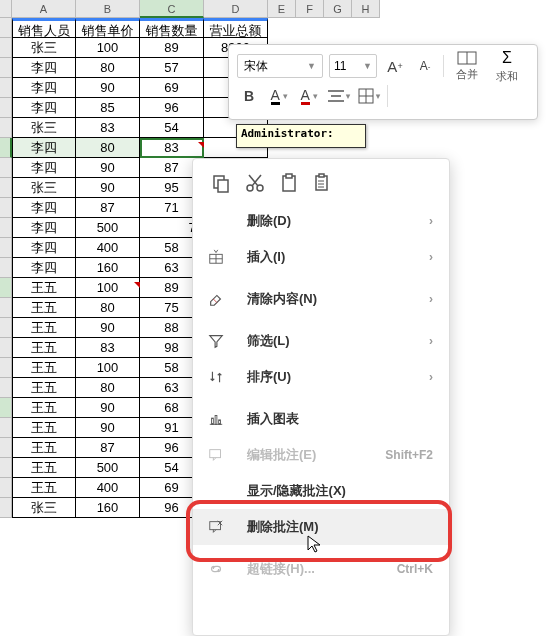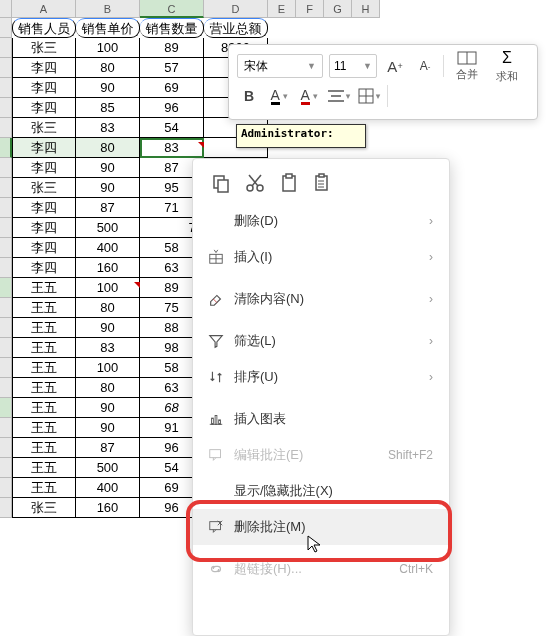--- a/index.html
+++ b/index.html
@@ -18,42 +18,42 @@
   .row { display: flex; height: 20px; }
   .row-header { width: 12px; background: #e8e8e8; border-right: 1px solid #bbb; border-bottom: 1px solid #bbb; font-size: 10px; text-align: center; line-height: 20px; color: #555; }
   .row-header.selected { background: #d0e7d0; border-right: 2px solid #2e7d32; }
   .row-header.hl { background: #d0e7d0; }
   .cell { border-right: 1px solid #000; border-bottom: 1px solid #000; text-align: center; line-height: 19px; font-size: 13px; overflow: hidden; background:#fff; }
   .cell.hcell { background: #fff; font-weight: normal; }
   .cell.hcell:first-of-type { }
   .cell.lborder { border-left: 1px solid #000; }
   .cell.sel { outline: 2px solid #2e7d32; outline-offset: -2px; background:#fff; }
   .cell.selrange { background: #e6f2e6; }
-  .row:first-child .cell { border-top: 1px solid #3b82f6; border-radius: 9px; }
+  .row:first-child .cell { border-top: 3px solid #3b82f6; }
   
   .mini-toolbar { position: absolute; top: 44px; left: 228px; width: 310px; height: 76px; background: #fff; border: 1px solid #ccc; border-radius: 4px; box-shadow: 0 2px 8px rgba(0,0,0,0.15); padding: 6px 8px; }
   .mt-row { display: flex; align-items: center; gap: 6px; height: 30px; }
   .mt-font { border: 1px solid #ccc; height: 24px; padding: 0 6px; font-size: 12px; display:flex; align-items:center; gap:4px; border-radius:2px; width:86px; justify-content:space-between; }
   .mt-size { border: 1px solid #ccc; height: 24px; width: 48px; padding: 0 4px; font-size: 12px; display:flex; align-items:center; justify-content:space-between; border-radius:2px;}
   .mt-btn { width: 24px; height: 24px; display:flex; align-items:center; justify-content:center; font-size:14px; color:#444; border-radius:2px; }
   .mt-sep { width:1px; height:22px; background:#ddd; }
   .mt-stack { display:flex; flex-direction:column; align-items:center; gap:2px; width:34px; }
   .mt-stack .lbl { font-size:11px; color:#555; }
   .mt-dd { display:flex; align-items:center; }
   .chev { font-size:9px; color:#888; }
   .bold { font-weight:bold; }
   .color-a { border-bottom: 3px solid #000; line-height:14px; }
   .color-a2 { border-bottom: 3px solid #c00; line-height:14px; }
   
   .comment-box { position:absolute; top:124px; left:236px; width:130px; height:24px; background:#ffffe1; border:1px solid #333; font-size:11px; padding:2px 4px; font-family: monospace; box-shadow:1px 1px 3px rgba(0,0,0,0.3); font-weight:bold;}
   
   .context-menu { position:absolute; top:158px; left:192px; width:258px; background:#fff; border:1px solid #ddd; border-radius:4px; box-shadow:0 4px 16px rgba(0,0,0,0.2); padding:6px 0; }
   .cm-icons { display:flex; gap:14px; padding:8px 18px 10px; }
   .cm-icons svg, .cm-icons .ico { width:20px; height:20px; }
-  .cm-item { display:flex; align-items:center; height:36px; padding:0 16px 0 14px; font-size:13px; color:#333; gap:9px; }
+  .cm-item { display:flex; align-items:center; height:36px; padding:0 16px 0 14px; font-size:13px; color:#333; gap:22px;font-weight:bold; }
   .cm-item.disabled { color:#bbb; }
   .cm-item .icon { width:18px; height:18px; display:flex; align-items:center; justify-content:center; flex-shrink:0; }
   .cm-item .label { flex:1; }
   .cm-item .shortcut { color:#aaa; font-size:12px; }
   .cm-item .arrow { color:#999; font-size:12px; }
   .cm-sep-space { height:6px; }
   
   .highlight-box { position:absolute; border:4px solid #e53935; border-radius:14px; pointer-events:none; }
   .hb1 { top:500px; left:186px; width:266px; height:62px; }
   
@@ -206,21 +206,21 @@
         <div class="row-header"></div>
         <div class="cell lborder" style="width: 64px;">王五</div>
         <div class="cell" style="width: 64px;">80</div>
         <div class="cell" style="width: 64px;">63</div>
         <div class="cell" style="width: 64px;"></div>
       </div>
       <div class="row">
         <div class="row-header hl"></div>
         <div class="cell lborder" style="width: 64px;">王五</div>
         <div class="cell" style="width: 64px;">90</div>
-        <div class="cell" style="width: 64px; font-style: italic;">68</div>
+        <div class="cell" style="width: 64px;">68</div>
         <div class="cell" style="width: 64px;"></div>
       </div>
       <div class="row">
         <div class="row-header"></div>
         <div class="cell lborder" style="width: 64px;">王五</div>
         <div class="cell" style="width: 64px;">90</div>
         <div class="cell" style="width: 64px;">91</div>
         <div class="cell" style="width: 64px;"></div>
       </div>
       <div class="row">

